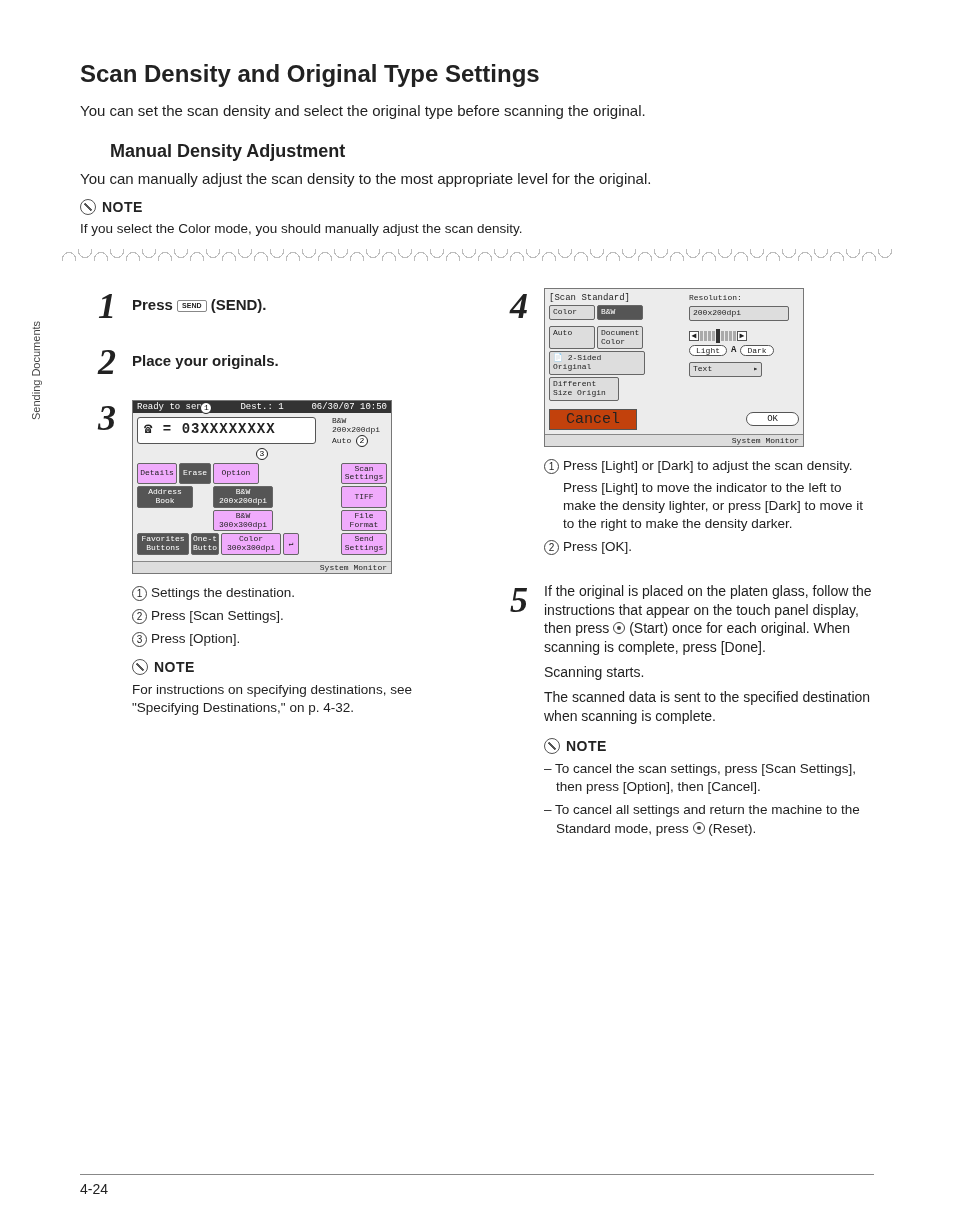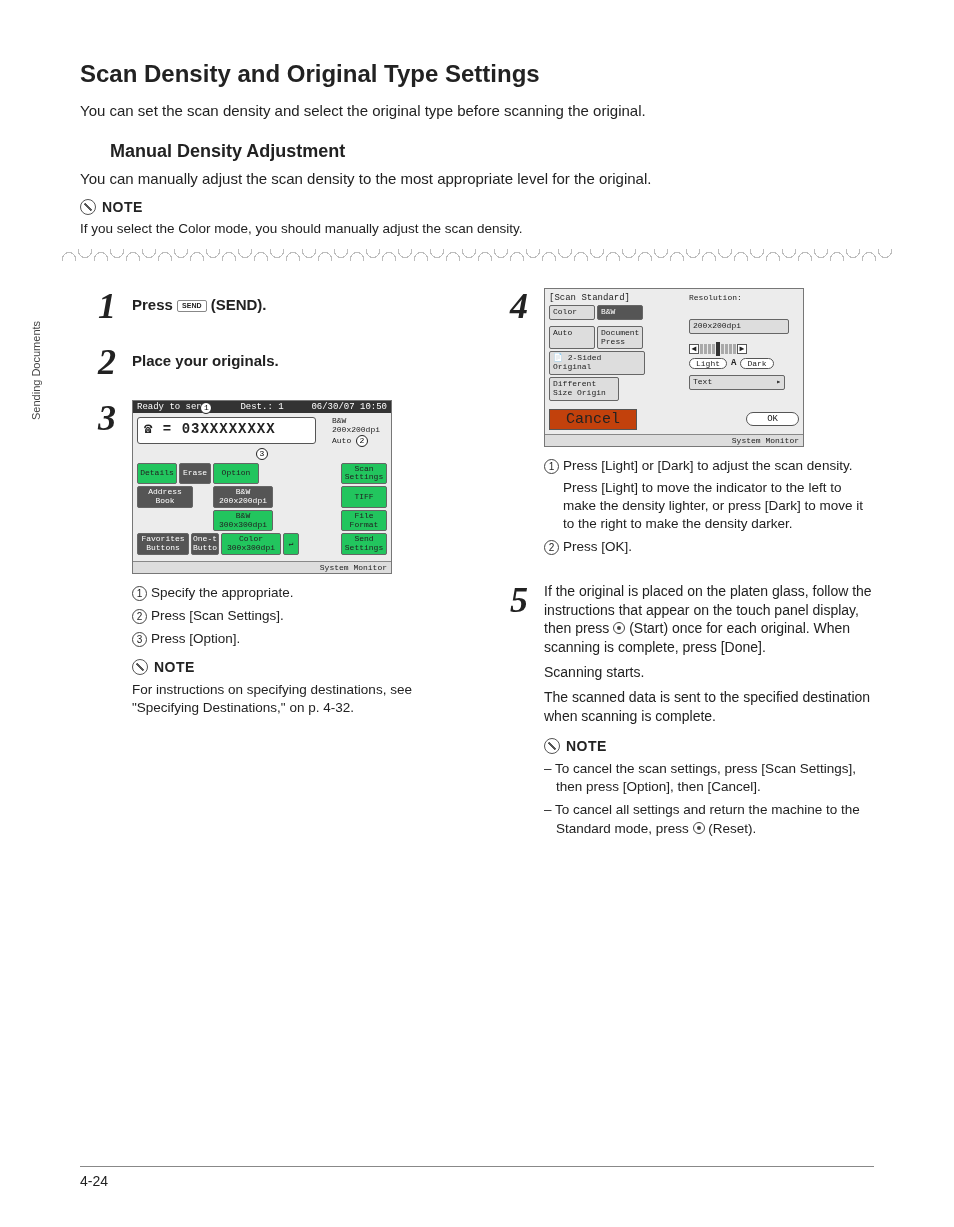--- a/index.html
+++ b/index.html
@@ -152,21 +152,21 @@
     font-size: 10px;
     margin-right: 4px;
     vertical-align: 0;
   }
   .dash-list li::before {
     content: "– ";
   }
   .dash-list li { padding-left: 12px; text-indent: -12px; }
   .pagefoot {
     position: absolute;
-    bottom: 38px;
+    bottom: 30px;
     left: 80px;
     right: 80px;
     border-top: 1px solid #888;
     padding-top: 6px;
     font-size: 14px;
   }
   
   .lcd {
     border: 1px solid #777;
     background: #ececec;
@@ -193,21 +193,21 @@
     padding: 2px 6px;
     font-size: 14px;
     font-weight: 700;
     margin-bottom: 3px;
     letter-spacing: 1px;
     white-space: nowrap;
     overflow: hidden;
   }
   .lcd .btn {
     border: 1px solid #666;
-    background: #22c55e;
+    background: #f0abfc;
     padding: 1px 2px;
     font-size: 8px;
     border-radius: 2px;
     text-align: center;
     line-height: 1.1;
     display: flex;
     align-items: center;
     justify-content: center;
   }
   .lcd .btn.dark { background: #555; color: #fff; }
@@ -351,21 +351,21 @@
               <div class="btn" style="width:16px;">↵</div>
               <div style="flex:1"></div>
               <div class="btn" style="width:46px;white-space:pre-line;">Send
 Settings</div>
             </div>
           </div>
           <div class="sysmon">System Monitor</div>
         </div>
 
         <ul>
-          <li><span class="circnum">1</span><span>Specify the appropriate.</span></li>
+          <li><span class="circnum">1</span><span>Settings the destination.</span></li>
           <li><span class="circnum">2</span><span>Press [Scan Settings].</span></li>
           <li><span class="circnum">3</span><span>Press [Option].</span></li>
         </ul>
 
         <div class="note-row" style="margin-top:10px;">
           <span class="note-icon"></span>
           <span class="note-label">NOTE</span>
         </div>
         <p class="note-text">For instructions on specifying destinations, see "Specifying Destinations," on p. 4-32.</p>
       </div>
@@ -384,49 +384,49 @@
             <div style="display:flex;gap:6px;">
               <div style="flex:1;">
                 <div style="font-size:9px;margin-bottom:2px;">[Scan Standard]</div>
                 <div class="flexrow">
                   <div class="seg" style="width:46px;">Color</div>
                   <div class="seg" style="width:46px;background:#555;color:#fff;">B&amp;W</div>
                 </div>
                 <div class="flexrow" style="margin-top:6px;">
                   <div class="seg" style="width:46px;">Auto</div>
                   <div class="seg" style="width:46px;white-space:pre-line;">Document
-Press</div>
+Color</div>
                 </div>
                 <div class="seg" style="width:96px;white-space:pre-line;margin-bottom:2px;">📄 <span>2-Sided
 Original</span></div>
                 <div class="seg" style="width:70px;white-space:pre-line;">Different
 Size Origin</div>
               </div>
               <div style="width:110px;">
-                <div style="font-size:8px;margin-bottom:17px;">Resolution:</div>
+                <div style="font-size:8px;margin-bottom:4px;">Resolution:</div>
                 <div class="seg" style="width:100px;margin-bottom:8px;">200x200dpi</div>
                 <div class="slidebar">
                   <span class="arrow">◀</span>
                   <span class="tick"></span>
                     <span class="tick"></span>
                     <span class="tick"></span>
                     <span class="tick"></span>
                   <span class="tick mid"></span>
                   <span class="tick"></span>
                     <span class="tick"></span>
                     <span class="tick"></span>
                     <span class="tick"></span>
                   <span class="arrow">▶</span>
                 </div>
                 <div class="labelrow" style="margin-bottom:6px;">
                   <span class="pill">Light</span>
                   <span style="font-size:9px;font-weight:700;">A</span>
                   <span class="pill">Dark</span>
                 </div>
-                <div class="seg" style="width:96px;display:flex;justify-content:space-between;">
+                <div class="seg" style="width:73px;display:flex;justify-content:space-between;">
                     <span>Text</span>
                     <span>▸</span>
                   </div>
               </div>
             </div>
             <div style="display:flex;margin-top:8px;align-items:center;">
               <span class="cancel">Cancel</span>
               <span class="ok">OK</span>
             </div>
           </div>

